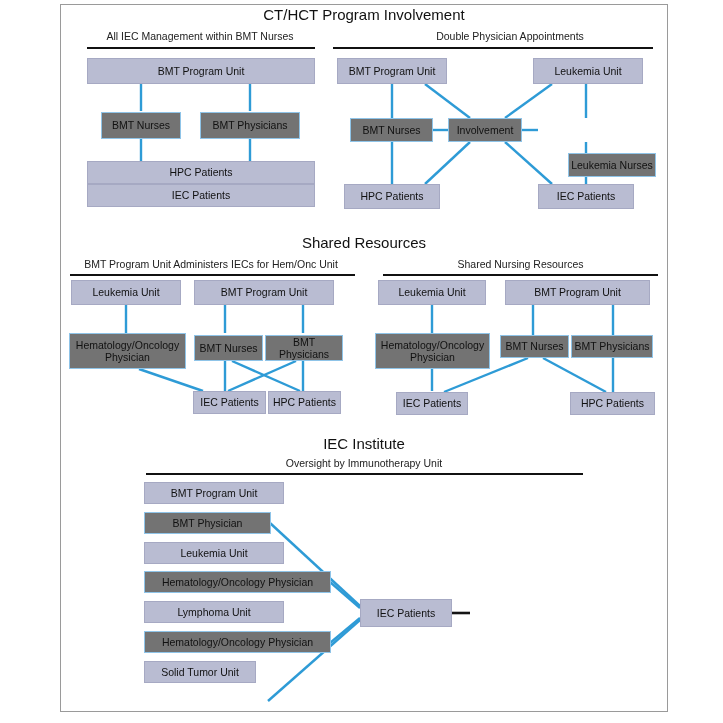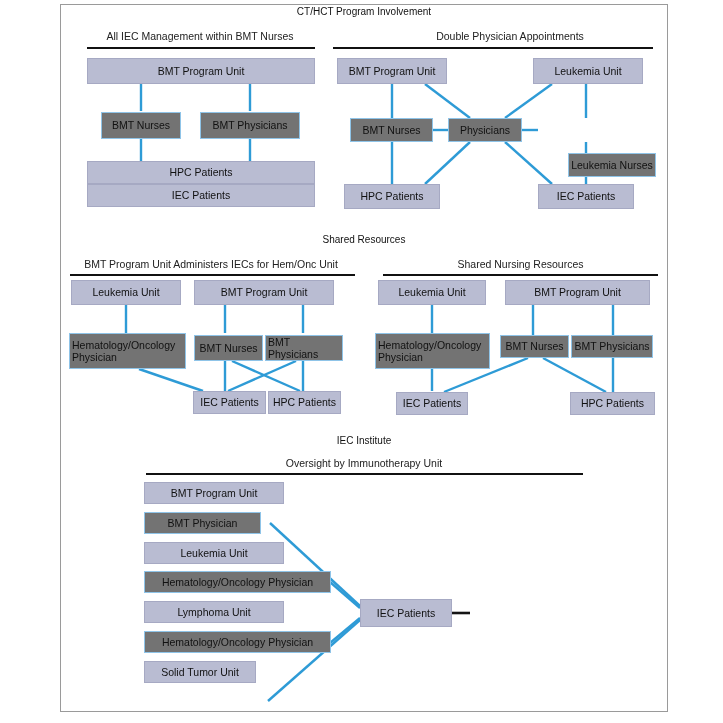--- a/index.html
+++ b/index.html
@@ -1,23 +1,23 @@
 <!DOCTYPE html>
 <html><head>
 <meta charset="utf-8">
 <style>
   html,body{margin:0;padding:0;background:#fff;}
   body{width:723px;height:723px;font-family:"Liberation Sans",sans-serif;color:#1a1a1a;}
   #canvas{position:relative;width:723px;height:723px;overflow:hidden;background:#fff;}
   #frame{position:absolute;left:60px;top:4px;width:608px;height:708px;border:1.5px solid #9a9a9a;box-sizing:border-box;background:#fff;}
-  .sect-title{position:absolute;text-align:center;font-size:10px;color:#111;white-space:nowrap;}
+  .sect-title{position:absolute;text-align:center;font-size:15px;color:#111;white-space:nowrap;}
   .cap{position:absolute;text-align:center;font-size:10.5px;color:#222;white-space:nowrap;}
   .rule{position:absolute;height:0;border-top:2.5px solid #111;}
   .box{position:absolute;box-sizing:border-box;border:1px solid #9fa3bd;
-       display:flex;align-items:center;justify-content:center;
+       display:flex;align-items:center;justify-content:center;text-align:center;
        font-size:10.5px;line-height:1.15;color:#111;padding:1px 2px;}
   .gray{background:#b9bcd2;border-color:#a6a9c3;}
   .blue{background:#737373;border-color:#8fc4e8;}
   svg.links{position:absolute;left:0;top:0;width:723px;height:723px;pointer-events:none;}
   svg.links line{stroke:#2e9bd6;stroke-width:2.4;}
   svg.links line.dark{stroke:#141414;stroke-width:2.6;}
 </style>
 </head>
 <body>
 
@@ -76,21 +76,21 @@
 
   <div class="box gray" style="left:87px;top:58px;width:228px;height:26px;">BMT Program Unit</div>
   <div class="box blue" style="left:101px;top:112px;width:80px;height:27px;">BMT Nurses</div>
   <div class="box blue" style="left:200px;top:112px;width:100px;height:27px;">BMT Physicians</div>
   <div class="box gray" style="left:87px;top:161px;width:228px;height:23px;">HPC Patients</div>
   <div class="box gray" style="left:87px;top:184px;width:228px;height:23px;">IEC Patients</div>
 
   <div class="box gray" style="left:337px;top:58px;width:110px;height:26px;">BMT Program Unit</div>
   <div class="box gray" style="left:533px;top:58px;width:110px;height:26px;">Leukemia Unit</div>
   <div class="box blue" style="left:350px;top:118px;width:83px;height:24px;">BMT Nurses</div>
-  <div class="box blue" style="left:448px;top:118px;width:74px;height:24px;">Physicians</div>
+  <div class="box blue" style="left:448px;top:118px;width:74px;height:24px;">Involvement</div>
   <div class="box blue" style="left:568px;top:118px;width:88px;height:24px;margin-top:35px;">Leukemia Nurses</div>
   <div class="box gray" style="left:344px;top:184px;width:96px;height:25px;">HPC Patients</div>
   <div class="box gray" style="left:538px;top:184px;width:96px;height:25px;">IEC Patients</div>
 
   <div class="sect-title" style="left:60px;top:234px;width:608px;">Shared Resources</div>
 
   <div class="cap" style="left:66px;top:258px;width:290px;">BMT Program Unit Administers IECs for Hem/Onc Unit</div>
   <div class="rule" style="left:70px;top:274px;width:285px;"></div>
 
   <div class="cap" style="left:383px;top:258px;width:275px;">Shared Nursing Resources</div>
@@ -110,21 +110,21 @@
   <div class="box blue" style="left:500px;top:335px;width:69px;height:23px;">BMT Nurses</div>
   <div class="box blue" style="left:571px;top:335px;width:82px;height:23px;">BMT Physicians</div>
   <div class="box gray" style="left:396px;top:392px;width:72px;height:23px;">IEC Patients</div>
   <div class="box gray" style="left:570px;top:392px;width:85px;height:23px;">HPC Patients</div>
 
   <div class="sect-title" style="left:60px;top:435px;width:608px;">IEC Institute</div>
   <div class="cap" style="left:60px;top:457px;width:608px;">Oversight by Immunotherapy Unit</div>
   <div class="rule" style="left:146px;top:473px;width:437px;"></div>
 
   <div class="box gray" style="left:144px;top:482px;width:140px;height:22px;">BMT Program Unit</div>
-  <div class="box blue" style="left:144px;top:512px;width:117px;height:22px;">BMT Physician</div>
+  <div class="box blue" style="left:144px;top:512px;width:127px;height:22px;">BMT Physician</div>
   <div class="box gray" style="left:144px;top:542px;width:140px;height:22px;">Leukemia Unit</div>
   <div class="box blue" style="left:144px;top:571px;width:187px;height:22px;">Hematology/Oncology Physician</div>
   <div class="box gray" style="left:144px;top:601px;width:140px;height:22px;">Lymphoma Unit</div>
   <div class="box blue" style="left:144px;top:631px;width:187px;height:22px;">Hematology/Oncology Physician</div>
   <div class="box gray" style="left:144px;top:661px;width:112px;height:22px;">Solid Tumor Unit</div>
   <div class="box blue" style="left:144px;top:690px;width:127px;height:22px;margin-top:36px;">Oncologist</div>
 
   <div class="box gray" style="left:360px;top:599px;width:92px;height:28px;">IEC Patients</div>
 </div>
 

